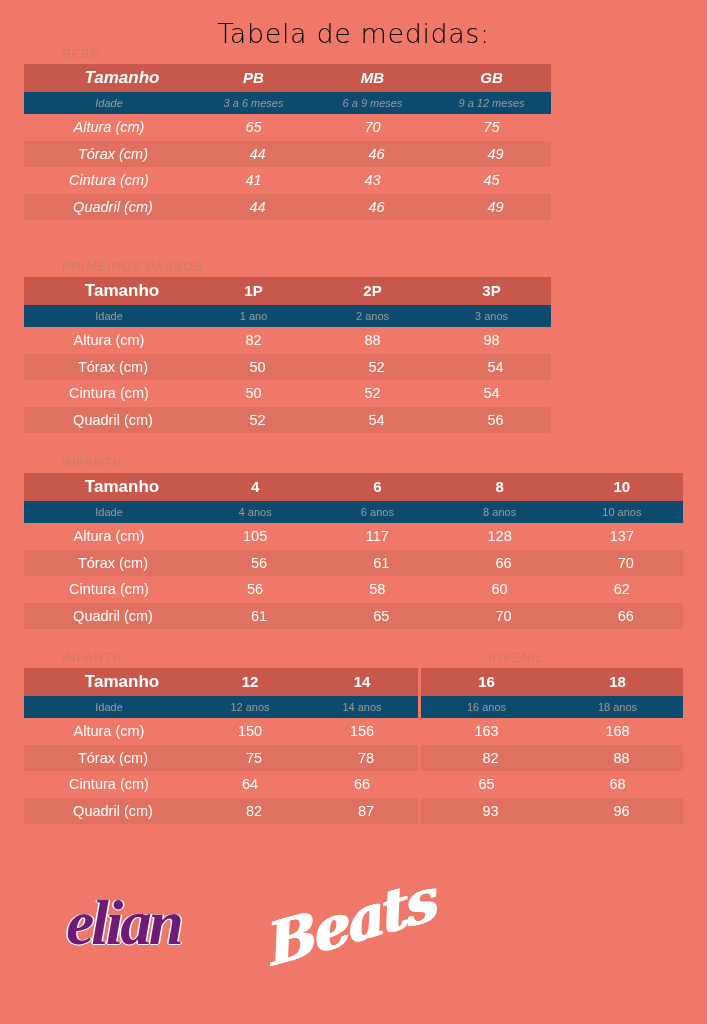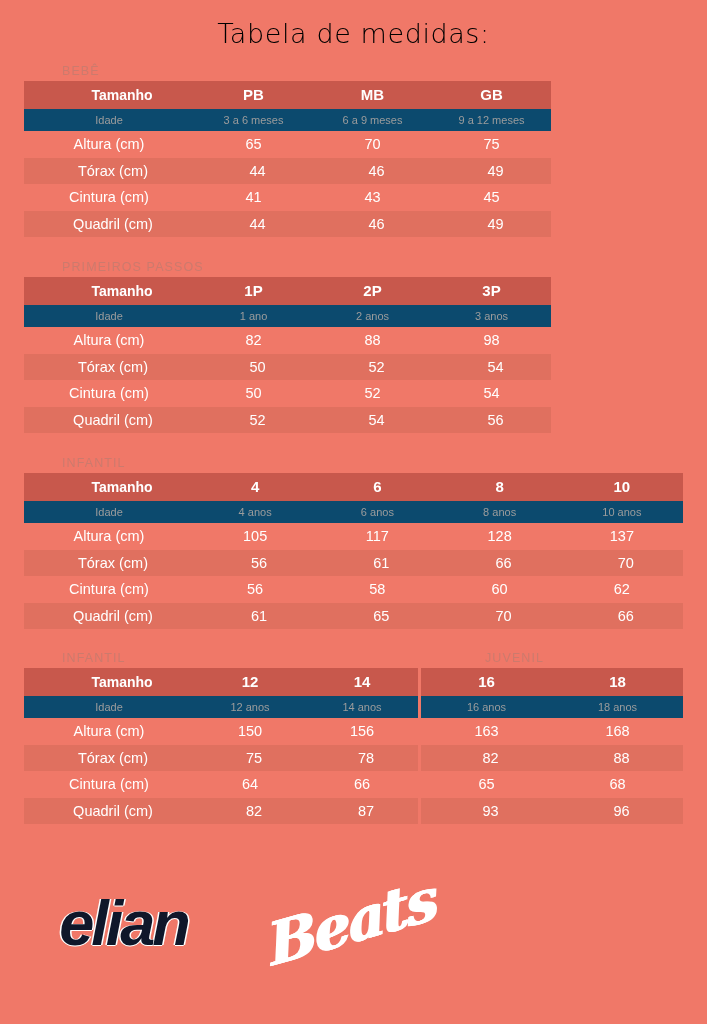--- a/index.html
+++ b/index.html
@@ -89,21 +89,21 @@
   }
 
   table.sz tr.head td {
     background: #C8584C;
     height: 28px;
     line-height: 28px;
     font-weight: bold;
     font-size: 15px;
   }
   table.sz tr.head td.lbl {
-    font-size: 14px;
+    font-size: 17px;
     padding-left: 26px;
   }
 
   table.sz tr.age td {
     background: #0c4a6e;
     color: #9C9C9C;
     height: 22px;
     line-height: 22px;
     font-size: 11px;
     font-weight: 400;
@@ -131,27 +131,27 @@
     text-align: center;
   }
 
   .logo-elian {
     left: 26px;
     top: 18px;
     width: 195px;
     height: 90px;
   }
   .logo-elian .word {
-    font-family: Liberation Sans, sans-serif;
+    font-family: Liberation Serif, serif;
     font-size: 63px;
     font-weight: bold;
     font-style: italic;
     letter-spacing: -3px;
     line-height: 90px;
-    color: #0f172a;
+    color: #701a75;
     text-shadow: 1.5px 0 0 #FFFFFF, -1.5px 0 0 #FFFFFF, 0 1px 0 #FFFFFF;
   }
 
   .logo-beats {
     left: 255px;
     top: 10px;
     width: 195px;
     height: 105px;
   }
   .logo-beats .word {
@@ -189,21 +189,21 @@
     color: #FFFFFF;
   }
 </style>
 </head>
 <body>
 
 <div class="page">
 
   <div class="title">Tabela de medidas:</div>
 
-  <div class="table-block" style="top:64px;">
+  <div class="table-block" style="top:47px;font-style:italic;">
     <div class="section-label">BEBÊ</div>
     <table class="sz" style="width:527px;">
       <colgroup>
           <col style="width:170px">
           <col style="width:119px">
           <col style="width:119px">
           <col style="width:119px">
         </colgroup>
       <tbody>
         <tr class="head">

